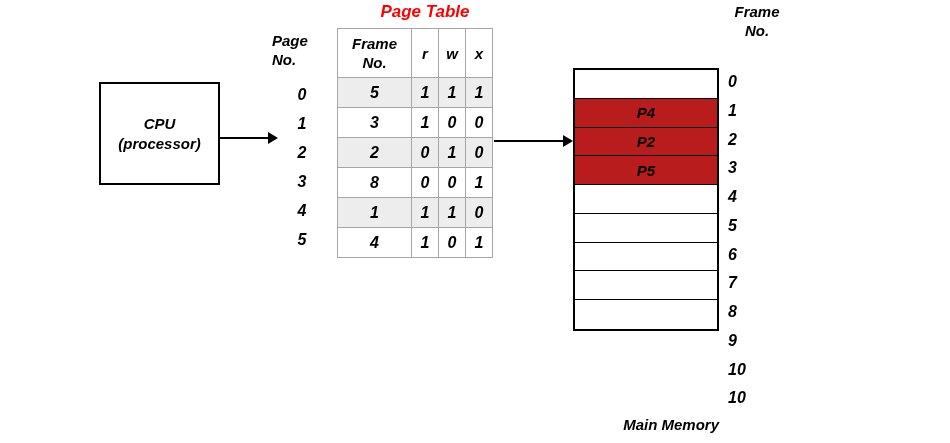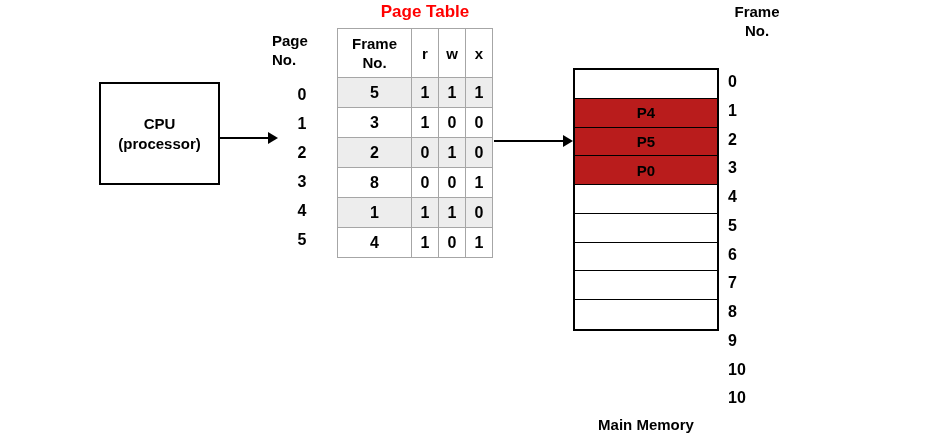--- a/index.html
+++ b/index.html
@@ -11,21 +11,21 @@
     font-family: "Liberation Sans", sans-serif;
     color: #000000;
   }
   #canvas {
     position: relative;
     width: 950px;
     height: 443px;
     background: #ffffff;
     overflow: hidden;
   }
-  .abs { position: absolute; }
+  .abs { position: absolute; font-style: italic; }
 
   
   #cpu-box {
     left: 99px;
     top: 82px;
     width: 121px;
     height: 103px;
     border: 2px solid #000000;
     box-sizing: border-box;
     background: #ffffff;
@@ -146,21 +146,21 @@
     height: 28.75px;
     line-height: 28.75px;
     text-align: left;
     font-size: 16px;
     font-weight: bold;
   }
   #main-memory-label {
     left: 573px;
     top: 416px;
     width: 146px;
-    text-align: center;
+    text-align: right;
     font-weight: bold;
     font-size: 15px;
   }
 </style>
 </head>
 <body>
 
 <div id="canvas">
 
   <div class="abs" id="cpu-box">
@@ -249,22 +249,22 @@
   <div class="abs arrow-head" style="left:563px; top:135px;"></div>
 
   <div class="abs" id="frame-no-header">
     <div>Frame</div>
     <div>No.</div>
   </div>
 
   <div class="abs" id="memory-frame">
     <div class="mem-row"></div>
     <div class="mem-row occupied">P4</div>
+    <div class="mem-row occupied">P2</div>
     <div class="mem-row occupied">P5</div>
-    <div class="mem-row occupied">P0</div>
     <div class="mem-row"></div>
     <div class="mem-row"></div>
     <div class="mem-row"></div>
     <div class="mem-row"></div>
     <div class="mem-row last"></div>
   </div>
 
   <div class="abs" id="frame-no-list">
     <div class="fno">0</div>
     <div class="fno">1</div>

